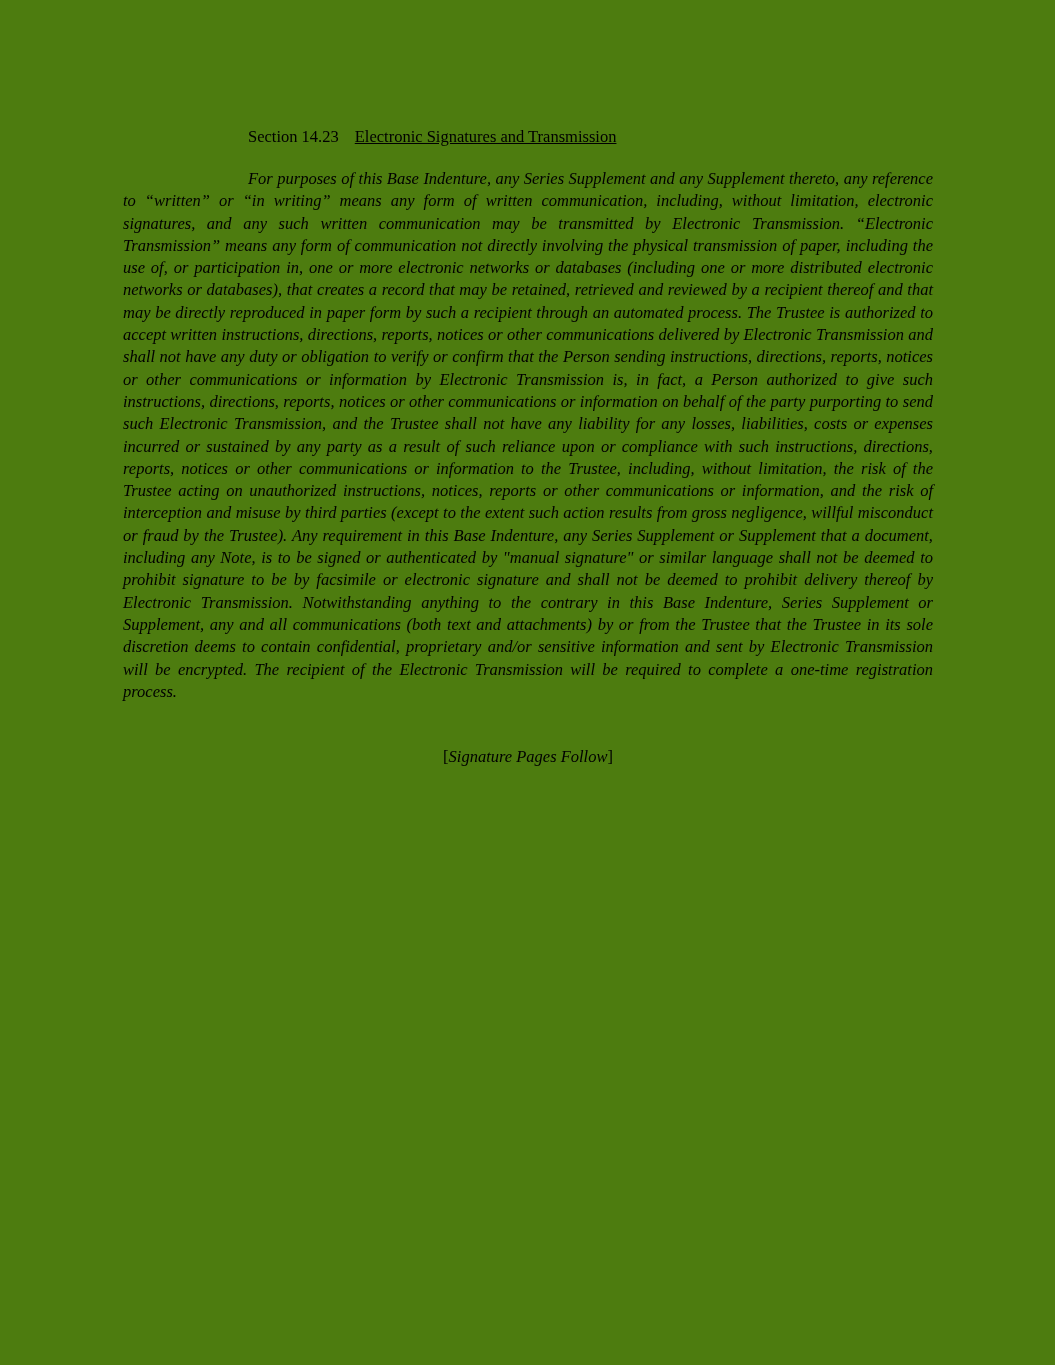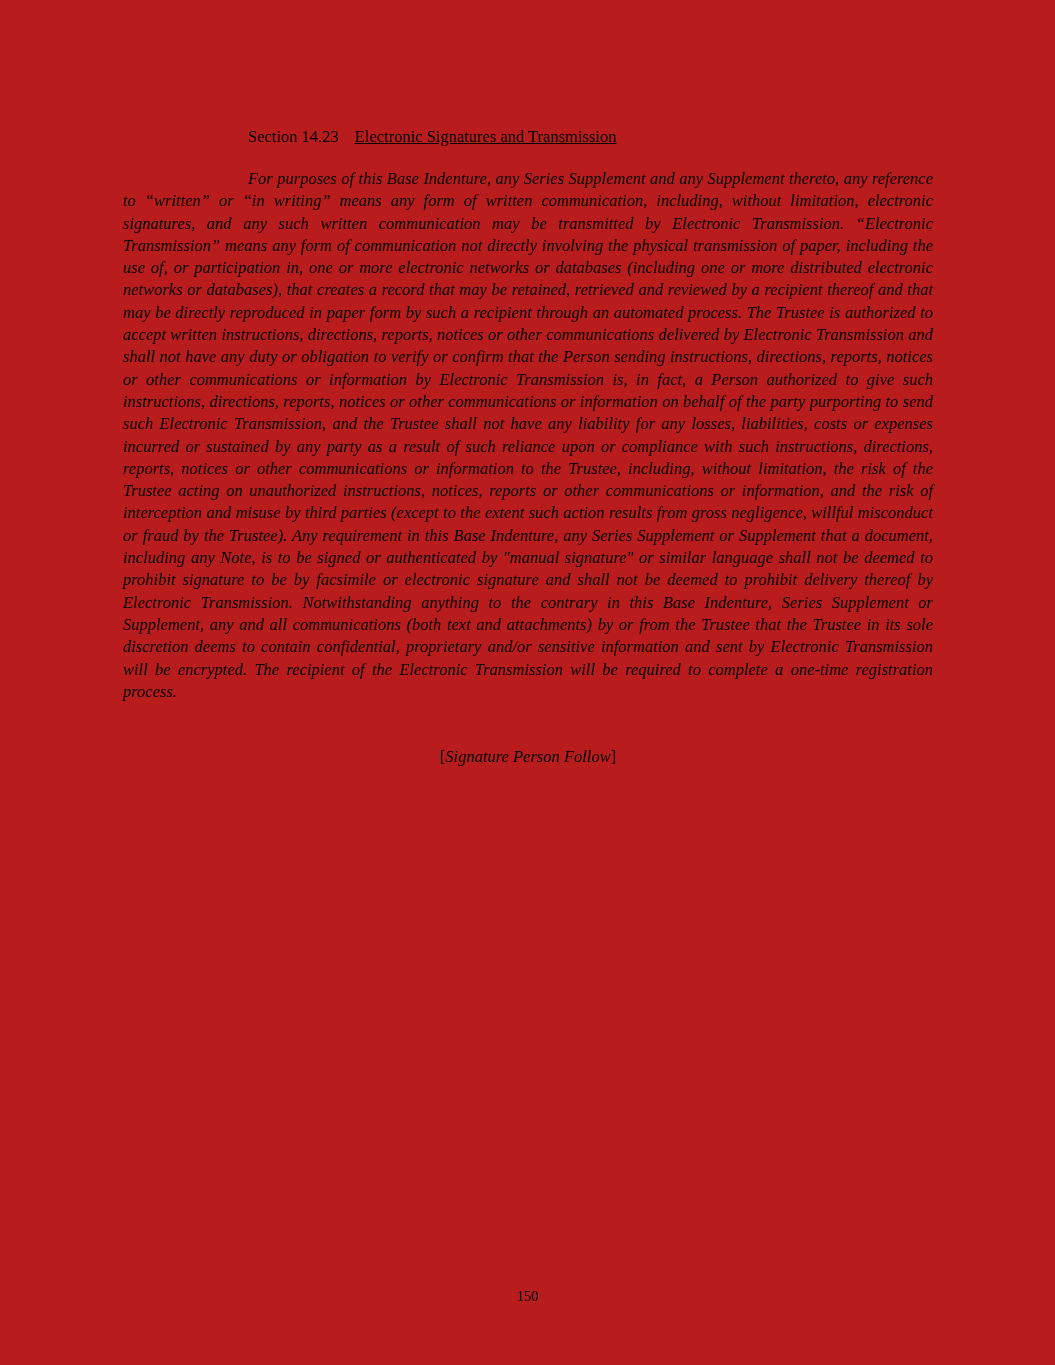--- a/index.html
+++ b/index.html
@@ -5,21 +5,21 @@
   html, body {
     margin: 0;
     padding: 0;
     background: #ffffff;
   }
   .page {
     position: relative;
     width: 1055px;
     height: 1365px;
     margin: 0 auto;
-    background: #b91c1c;
+    background: #4d7c0f;
     color: #000000;
     font-family: "Liberation Serif", serif;
     overflow: hidden;
   }
   .content {
     position: absolute;
     top: 126px;
     left: 123px;
     right: 122px;
   }
@@ -67,19 +67,18 @@
 <div class="page">
   <div class="content">
 
     <div class="section-heading">
       <span class="section-number">Section 14.23</span><span class="section-title">Electronic Signatures and Transmission</span>
     </div>
 
     <p class="body-paragraph">For purposes of this Base Indenture, any Series Supplement and any Supplement thereto, any reference to “written” or “in writing” means any form of written communication, including, without limitation, electronic signatures, and any such written communication may be transmitted by Electronic Transmission.  “Electronic Transmission” means any form of communication not directly involving the physical transmission of paper, including the use of, or participation in, one or more electronic networks or databases (including one or more distributed electronic networks or databases), that creates a record that may be retained, retrieved and reviewed by a recipient thereof and that may be directly reproduced in paper form by such a recipient through an automated process. The Trustee is authorized to accept written instructions, directions, reports, notices or other communications delivered by Electronic Transmission and shall not have any duty or obligation to verify or confirm that the Person sending instructions, directions, reports, notices or other communications or information by Electronic Transmission is, in fact, a Person authorized to give such instructions, directions, reports, notices or other communications or information on behalf of the party purporting to send such Electronic Transmission, and the Trustee shall not have any liability for any losses, liabilities, costs or expenses incurred or sustained by any party as a result of such reliance upon or compliance with such instructions, directions, reports, notices or other communications or information to the Trustee, including, without limitation, the risk of the Trustee acting on unauthorized instructions, notices, reports or other communications or information, and the risk of interception and misuse by third parties (except to the extent such action results from gross negligence, willful misconduct or fraud by the Trustee). Any requirement in this Base Indenture, any Series Supplement or Supplement that a document, including any Note, is to be signed or authenticated by "manual signature" or similar language shall not be deemed to prohibit signature to be by facsimile or electronic signature and shall not be deemed to prohibit delivery thereof by Electronic Transmission. Notwithstanding anything to the contrary in this Base Indenture, Series Supplement or Supplement, any and all communications (both text and attachments) by or from the Trustee that the Trustee in its sole discretion deems to contain confidential, proprietary and/or sensitive information and sent by Electronic Transmission will be encrypted. The recipient of the Electronic Transmission will be required to complete a one-time registration process.</p>
 
     <div class="signature-note">
-      <span>[</span><span class="italic">Signature Person Follow</span><span>]</span>
+      <span>[</span><span class="italic">Signature Pages Follow</span><span>]</span>
     </div>
 
   </div>
 
-  <div class="page-number">150</div>
 </div>
 
 </body></html>

